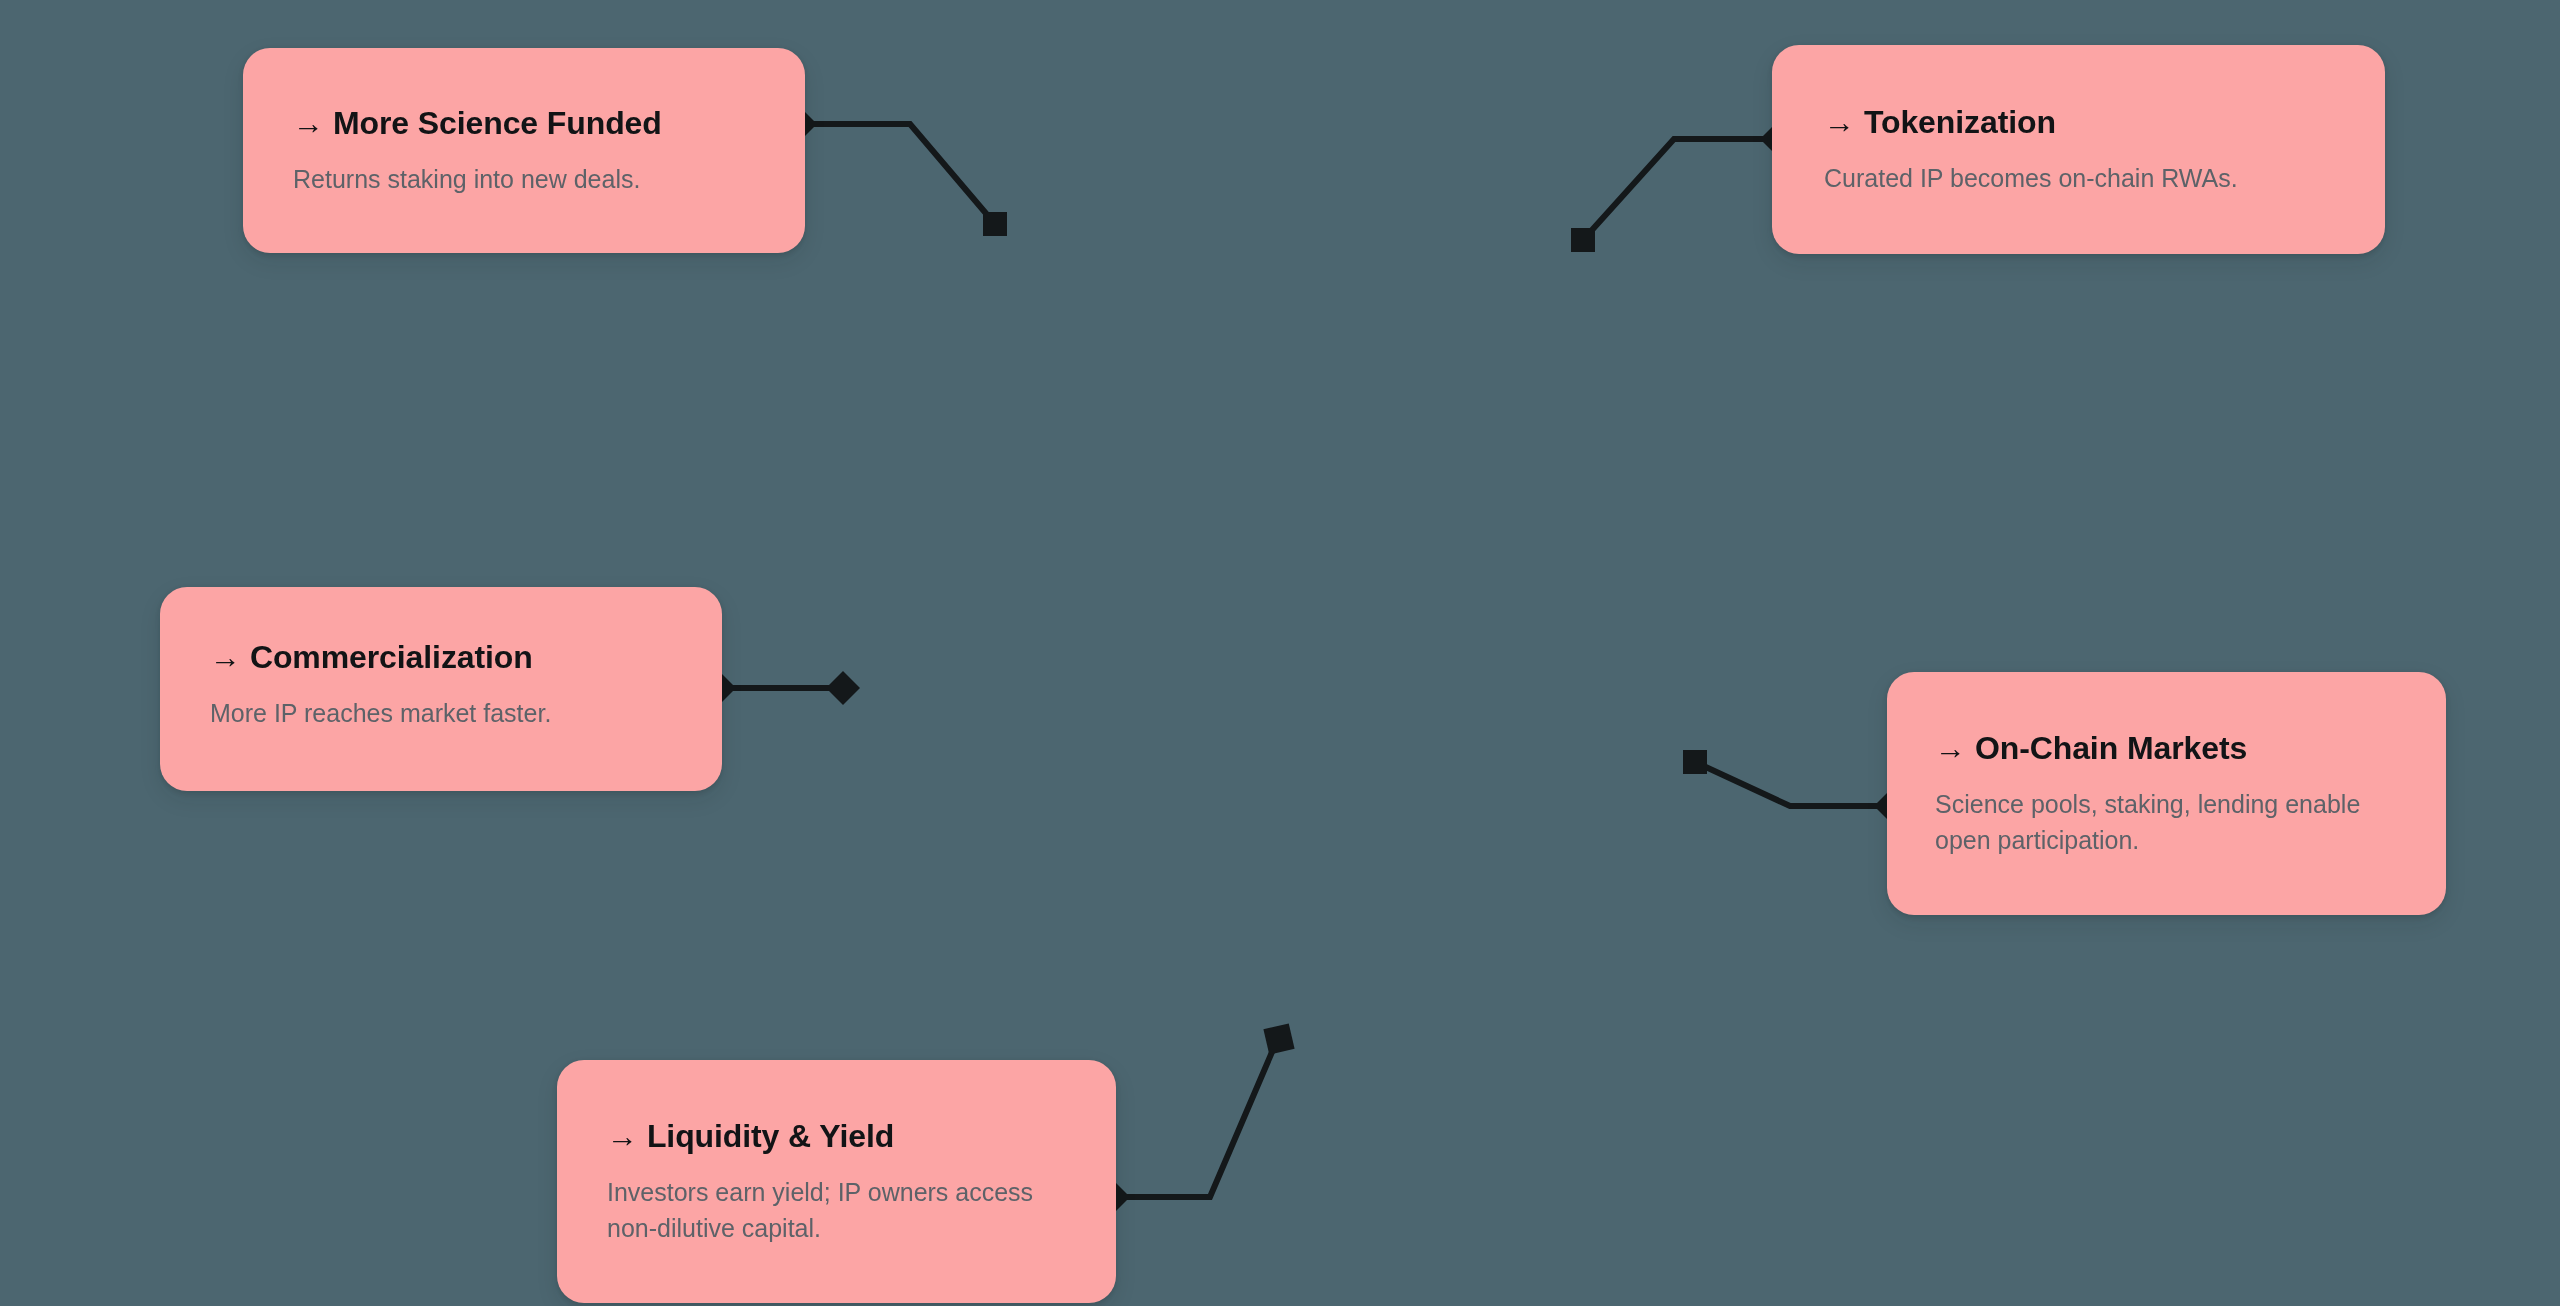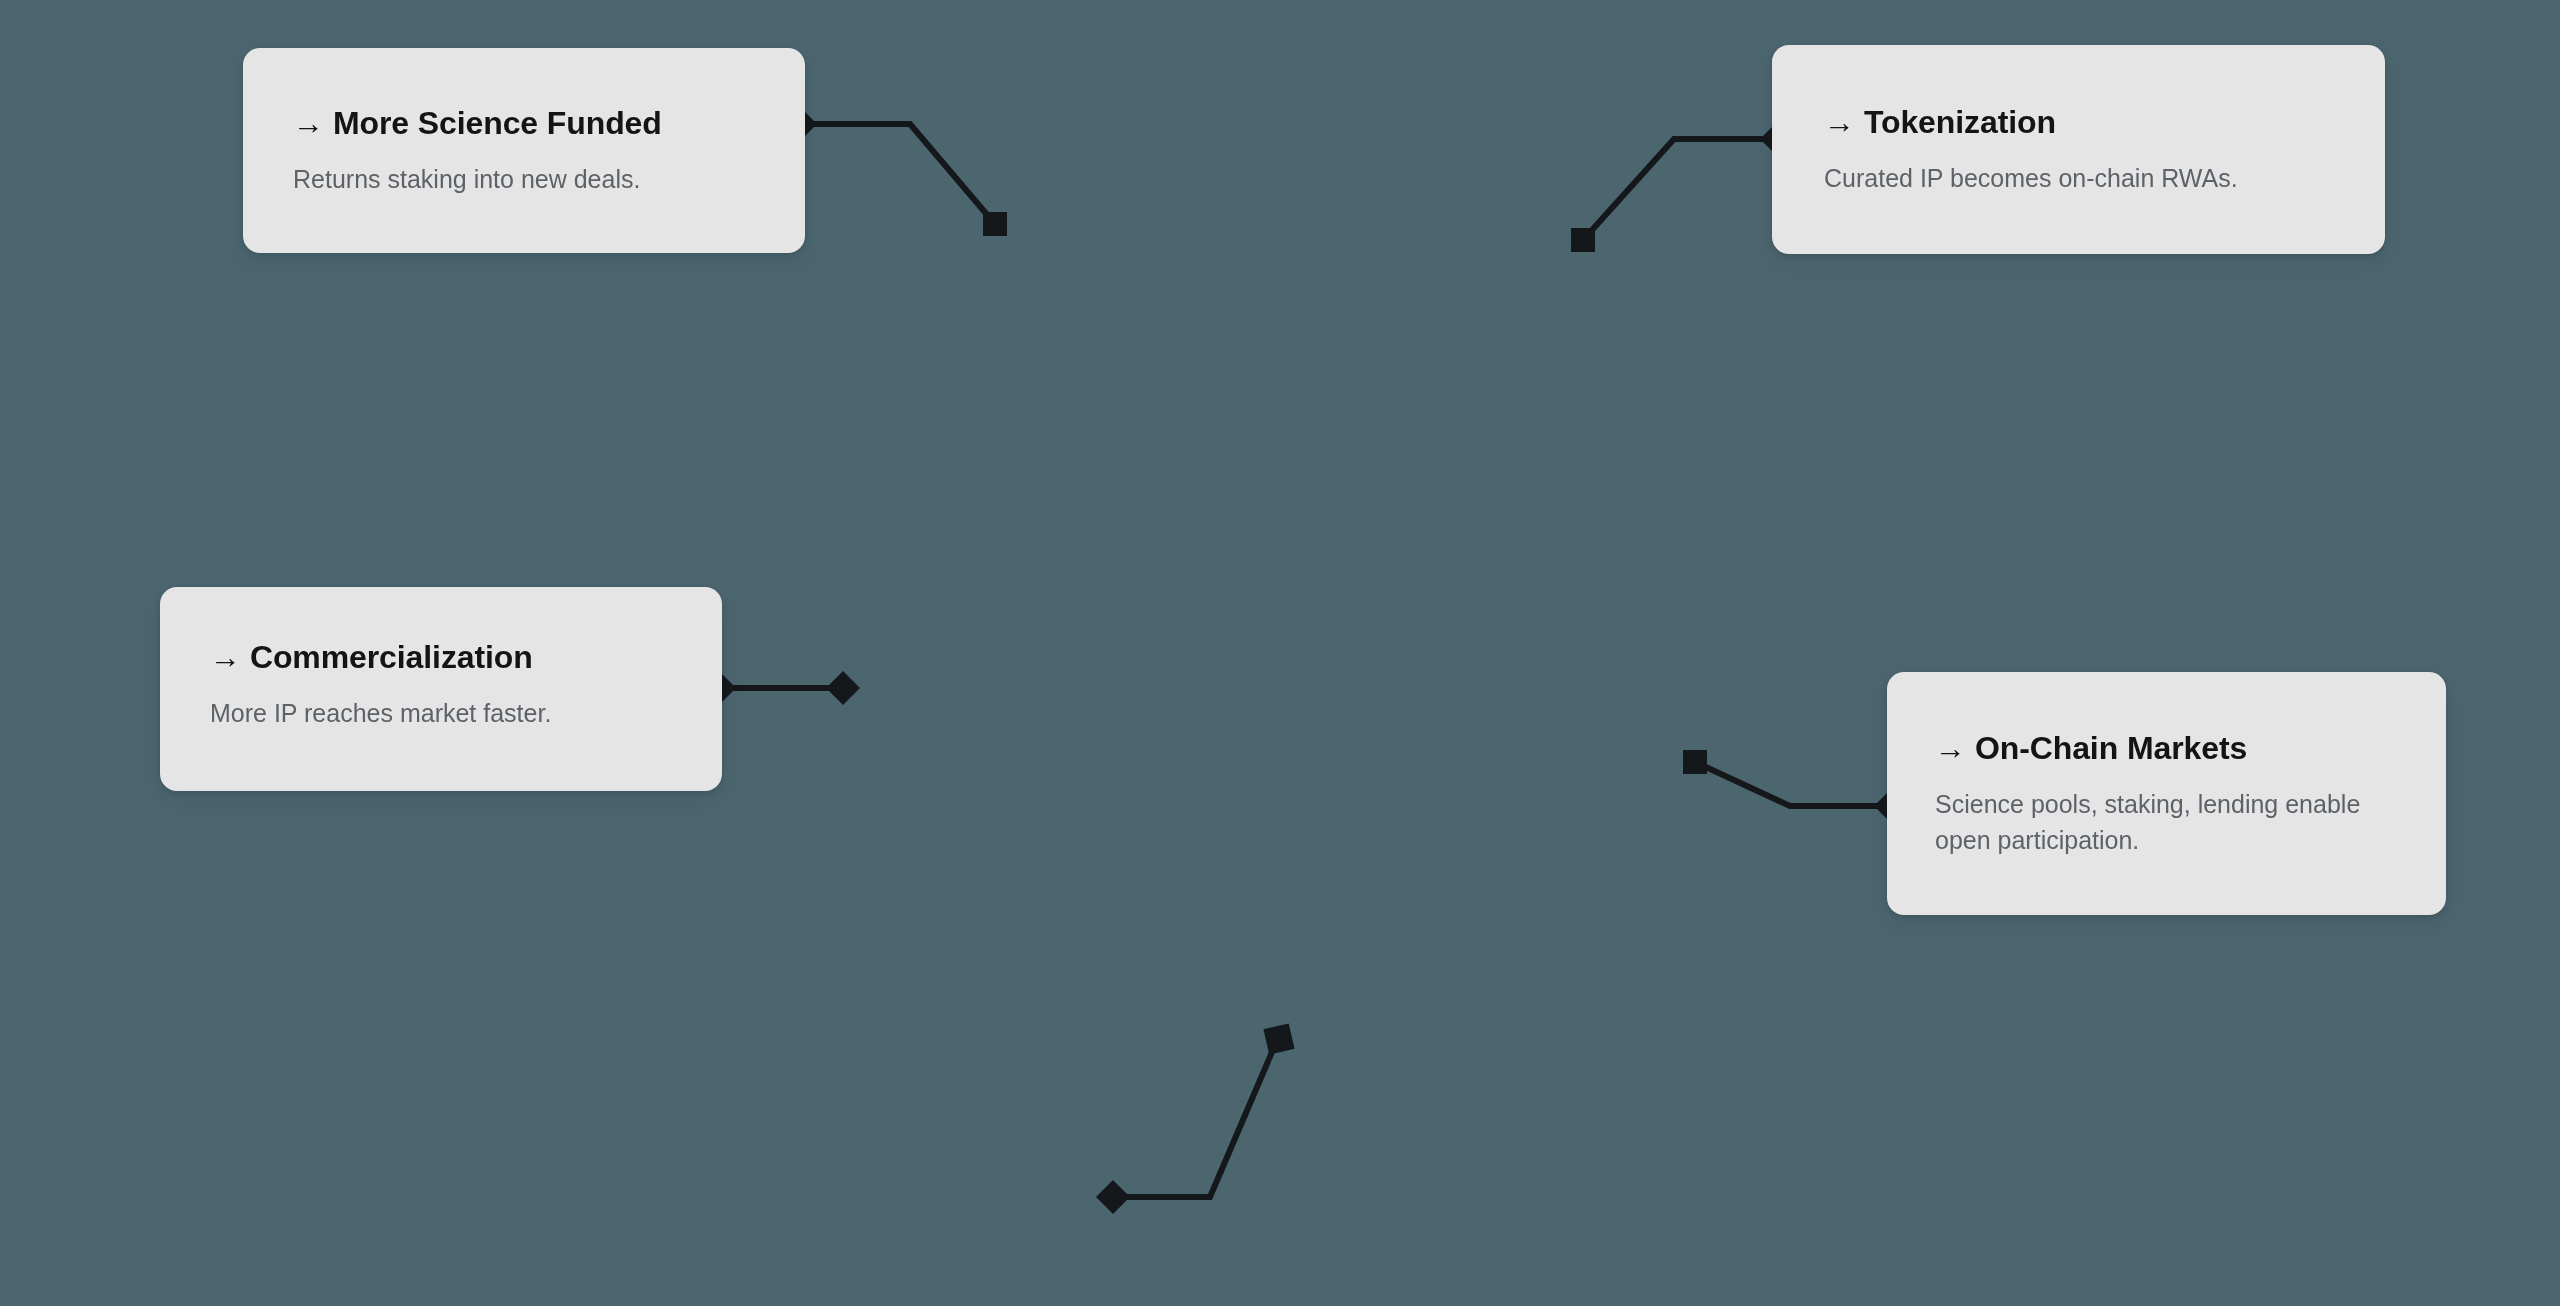--- a/index.html
+++ b/index.html
@@ -24,22 +24,22 @@
   .edge-layer {
     position: absolute;
     left: 0;
     top: 0;
     width: 2560px;
     height: 1306px;
     pointer-events: none;
   }
   .node {
     position: absolute;
-    background: #e5e5e5;
-    border-radius: 17px;
+    background: #fca5a5;
+    border-radius: 27px;
     box-shadow: 0 2px 5px rgba(16,28,34,0.16), 0 8px 22px rgba(16,28,34,0.10);
     box-sizing: border-box;
     display: flex;
     flex-direction: column;
     justify-content: center;
   }
   .node-title {
     font-size: 32px;
     font-weight: 700;
     color: #121416;
@@ -132,14 +132,18 @@
   <div class="node" id="node-commercialization">
     <span class="node-title"><span class="arrow">→</span><span>Commercialization</span></span>
     <span class="node-desc">More IP reaches market faster.</span>
   </div>
 
   <div class="node" id="node-on-chain-markets">
     <span class="node-title"><span class="arrow">→</span><span>On-Chain Markets</span></span>
     <span class="node-desc"> Science pools, staking, lending enable open participation.</span>
   </div>
 
+  <div class="node" id="node-liquidity-yield">
+    <span class="node-title"><span class="arrow">→</span><span>Liquidity &amp; Yield</span></span>
+    <span class="node-desc">Investors earn yield; IP owners access non-dilutive capital.</span>
+  </div>
 
 </div>
 
 </body></html>

